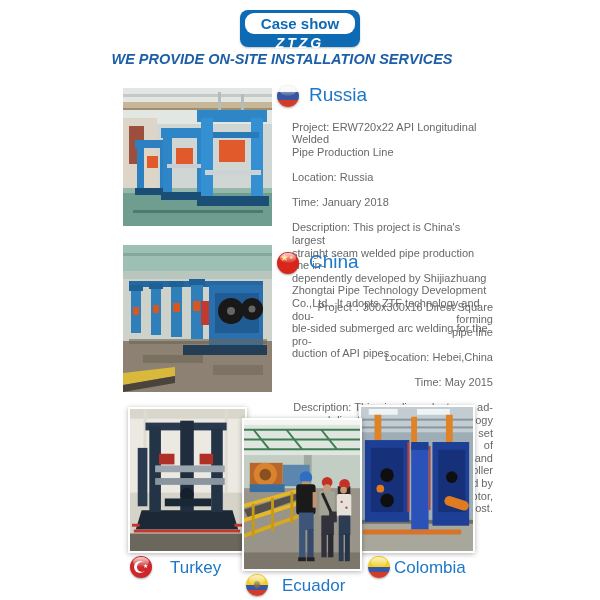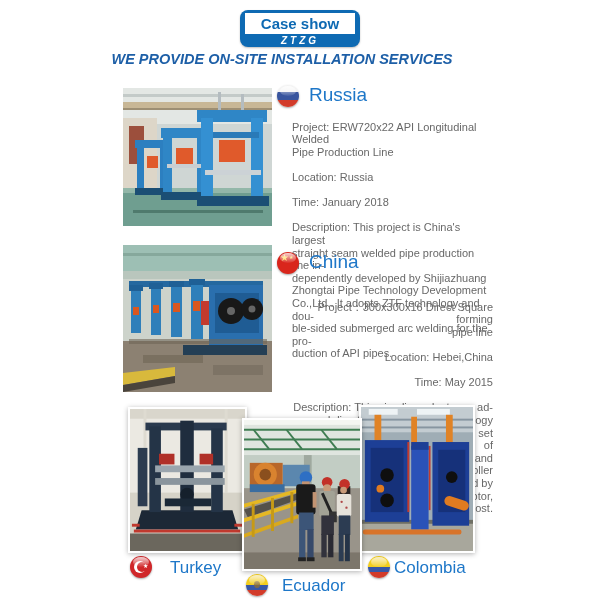--- a/index.html
+++ b/index.html
@@ -1,24 +1,24 @@
 <!DOCTYPE html>
 <html><head>
 <meta charset="utf-8">
 <style>
   html,body{margin:0;padding:0;}
   body{width:600px;height:600px;background:#ffffff;font-family:"Liberation Sans", sans-serif;position:relative;overflow:hidden;}
   .abs{position:absolute;}
 
   
   .badge{left:240px;top:10px;width:120px;height:37px;background:#0e6ab3;border-radius:8px;box-shadow:0 1px 2px rgba(0,0,0,.25);}
-  .badge-inner{position:absolute;left:5px;top:3px;width:110px;height:21px;background:#ffffff;border-radius:0;
+  .badge-inner{position:absolute;left:5px;top:3px;width:110px;height:21px;background:#ffffff;border-radius:9px;
     display:flex;align-items:center;justify-content:center;color:#0e6ab3;font-size:15px;font-weight:bold;}
   .badge-brand{position:absolute;left:0;top:25px;width:120px;text-align:center;color:#ffffff;
-    font-size:10px;font-weight:bold;font-style:italic;letter-spacing:3px;}
+    font-size:14px;font-weight:bold;font-style:italic;letter-spacing:3px;}
   .tagline{left:0;top:51px;width:564px;text-align:center;color:#1d5fa7;font-size:14.5px;font-weight:bold;font-style:italic;}
 
   
   .country-h{font-size:19px;color:#1e77c8;}
   .info{font-size:11px;line-height:12.6px;color:#686868;white-space:pre-line;width:201px;margin-left:15px;}
   .info div{margin:0;}
   .label-country{font-size:17px;color:#1e77c8;}
 
   
   .flag{width:22px;height:22px;border-radius:50%;box-shadow:0 1px 2px rgba(0,0,0,.35);overflow:hidden;}

